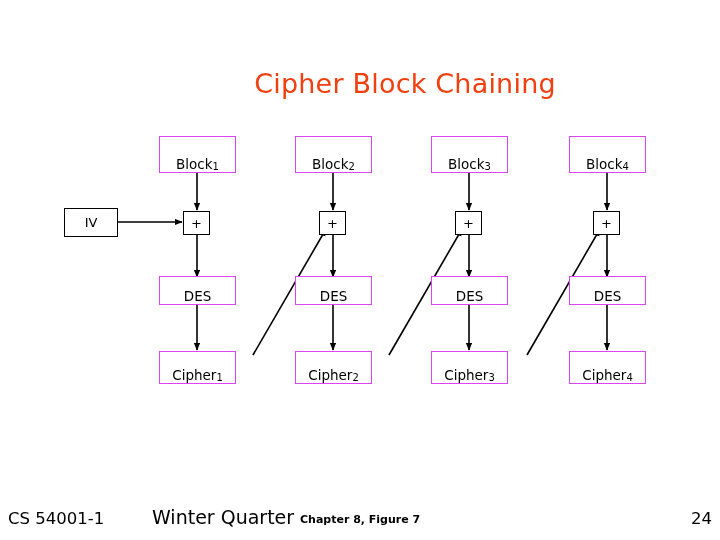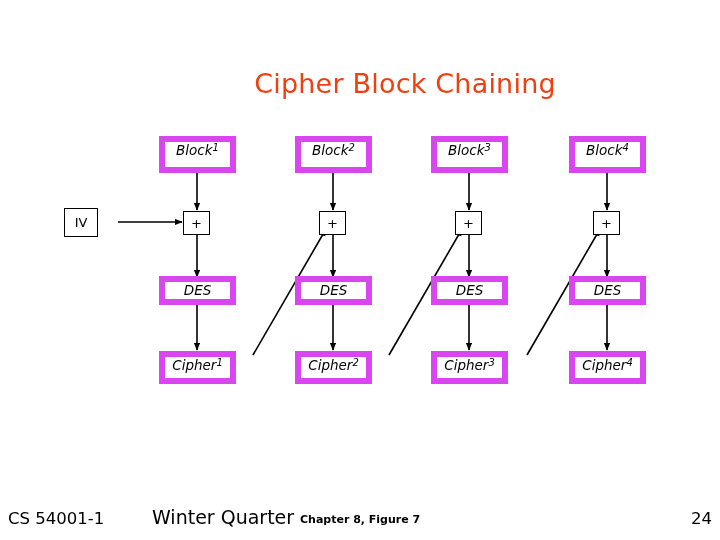--- a/index.html
+++ b/index.html
@@ -29,29 +29,28 @@
     font-size: 27px;
     color: #f04010;
     font-family: "DejaVu Sans", sans-serif;
     letter-spacing: 0.2px;
     padding-left: 45px;
   }
   
   .box {
     position: absolute;
     box-sizing: border-box;
-    border: 6px solid #d946ef;
+    border: 1px solid #d946ef;
     background: #ffffff;
     color: #000000;
     font-size: 13.5px;
     display: flex;
-    align-items: flex-start;
+    align-items: flex-end;
     justify-content: center;
     white-space: nowrap;
-    font-style: italic;
   }
   .box .sub {
     font-size: 10px;
     vertical-align: -2px;
     margin-left: 0px;
   }
   .plusbox {
     position: absolute;
     box-sizing: border-box;
     border: 1px solid #000000;
@@ -166,21 +165,21 @@
   </div>
   <div class="box" style="left:431px; top:136px; width:77px; height:37px;">
     <span>Block</span>
       <span class="sub">3</span>
   </div>
   <div class="box" style="left:569px; top:136px; width:77px; height:37px;">
     <span>Block</span>
       <span class="sub">4</span>
   </div>
 
-  <div class="ivbox" style="left:64px; top:208px; width:34px; height:29px;">
+  <div class="ivbox" style="left:64px; top:208px; width:54px; height:29px;">
     <span>IV</span>
   </div>
 
   <div class="plusbox" style="left:183px; top:211px; width:27px; height:24px;">
     <span>+</span>
   </div>
   <div class="plusbox" style="left:319px; top:211px; width:27px; height:24px;">
     <span>+</span>
   </div>
   <div class="plusbox" style="left:455px; top:211px; width:27px; height:24px;">

